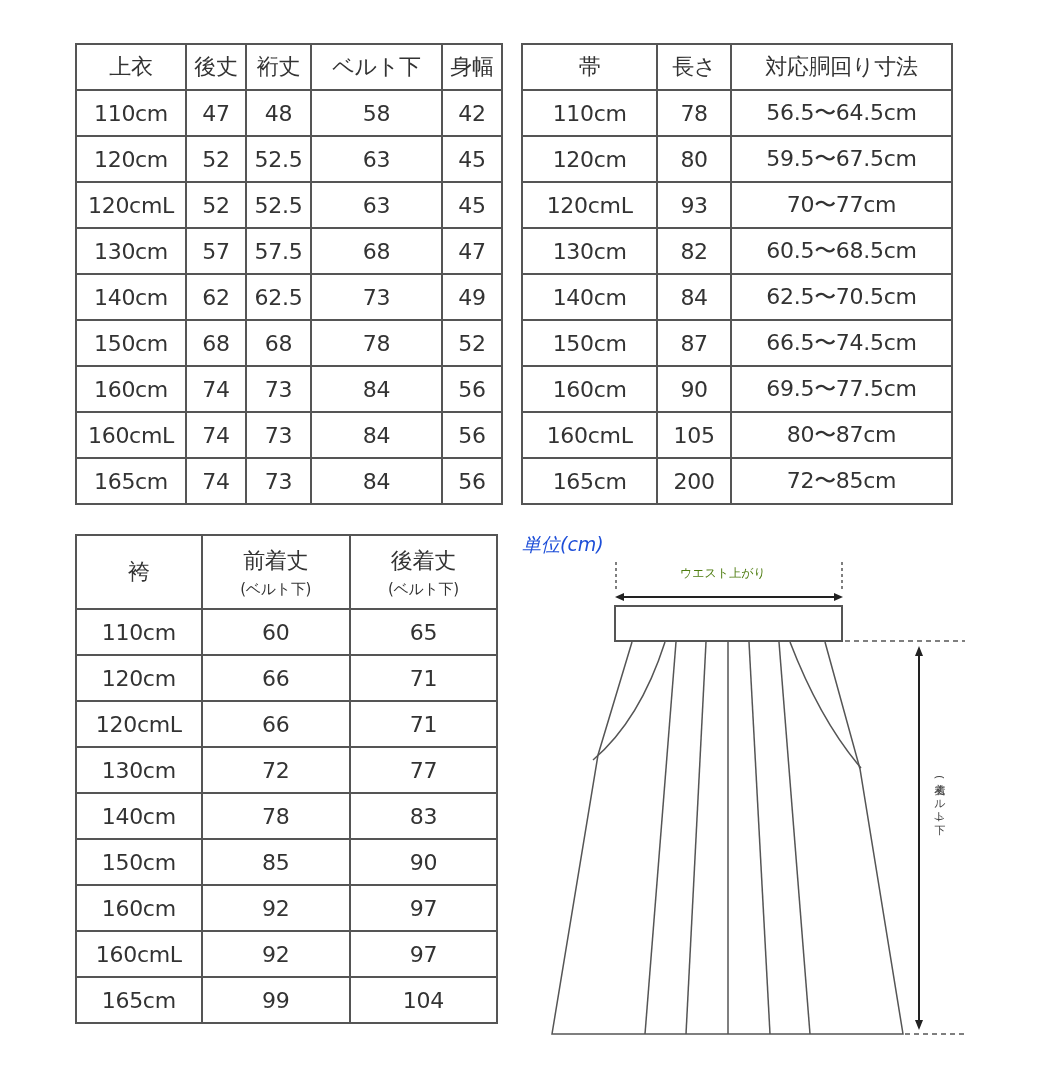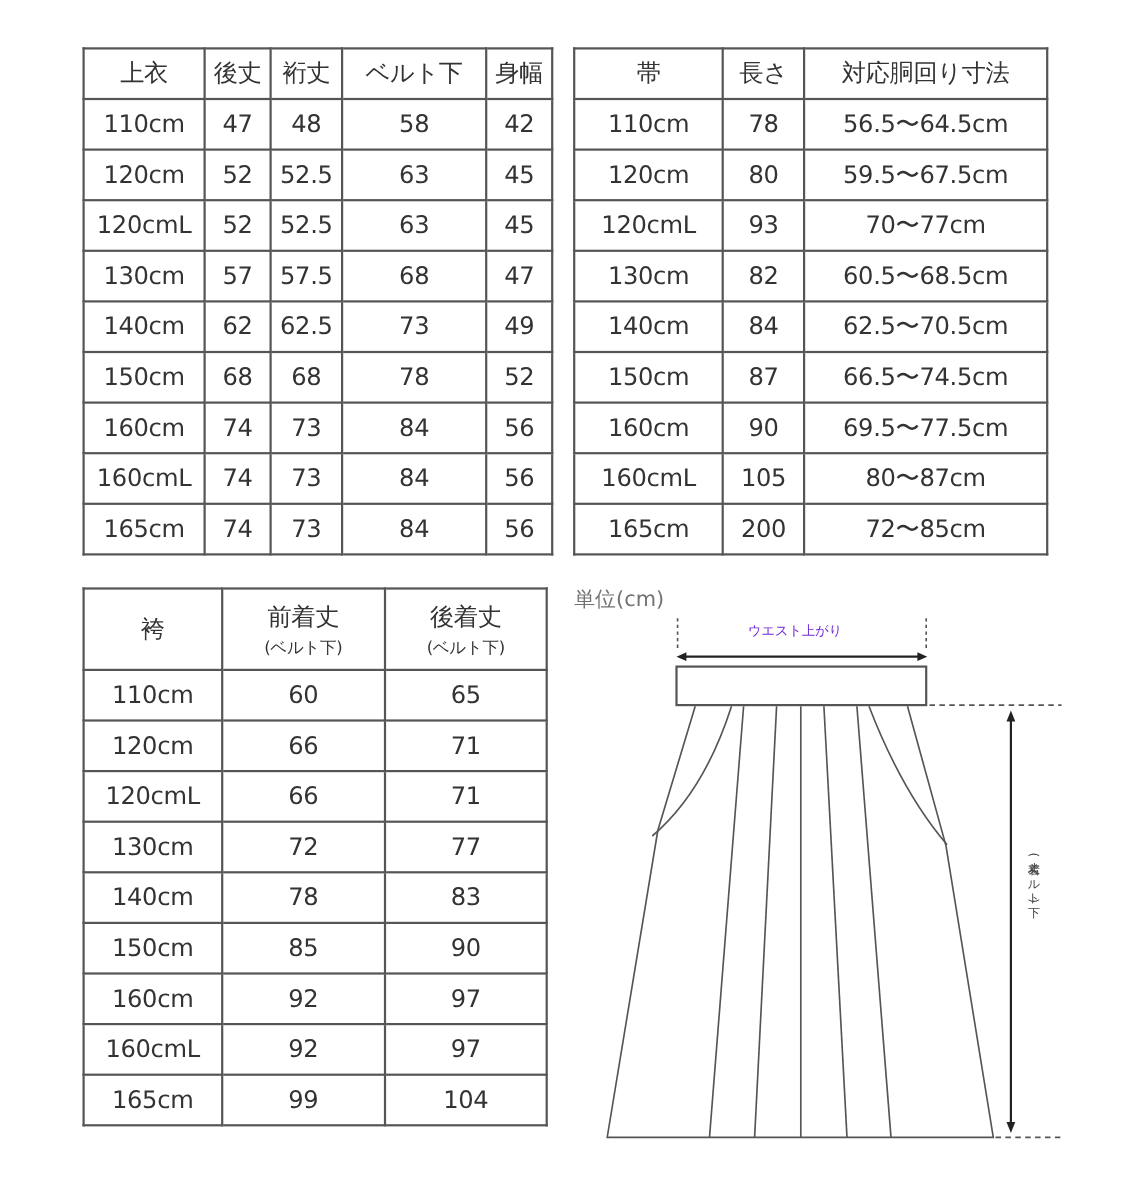--- a/index.html
+++ b/index.html
@@ -13,23 +13,23 @@
   #jacket col.c0 { width:110px; } #jacket col.c1 { width:60px; }
   #jacket col.c2 { width:65px; } #jacket col.c3 { width:131px; } #jacket col.c4 { width:60px; }
   #belt { left:521px; top:43px; width:432px; }
   #belt td { height:44px; }
   #belt col.c0 { width:136px; } #belt col.c1 { width:74px; } #belt col.c2 { width:222px; }
   #hakama { left:75px; top:534px; width:423px; }
   #hakama td { height:44px; }
   #hakama tr.head td { height:72px; }
   #hakama col.c0 { width:126px; } #hakama col.c1 { width:149px; } #hakama col.c2 { width:148px; }
   .sub { display:block; font-size:15px; margin-top:4px;text-align:center; }
-  #unit { position:absolute; left:522px; top:532px; font-size:19px; color:#737373; }
+  #unit { position:absolute; left:522px; top:532px; font-size:19px; color:#1d4ed8;font-style:italic; }
   #diagram { position:absolute; left:540px; top:555px; }
-  #waist-label { position:absolute; left:680px; top:565px; font-size:12px; color:#6d28d9; }
+  #waist-label { position:absolute; left:680px; top:565px; font-size:12px; color:#4d7c0f; }
   #length-label { position:absolute; left:931px; top:775px; font-size:11px; color:#444;
                   writing-mode:vertical-rl; }
 </style>
 </head>
 <body>
 
 <table id="jacket">
   <colgroup>
       <col class="c0">
       <col class="c1">

